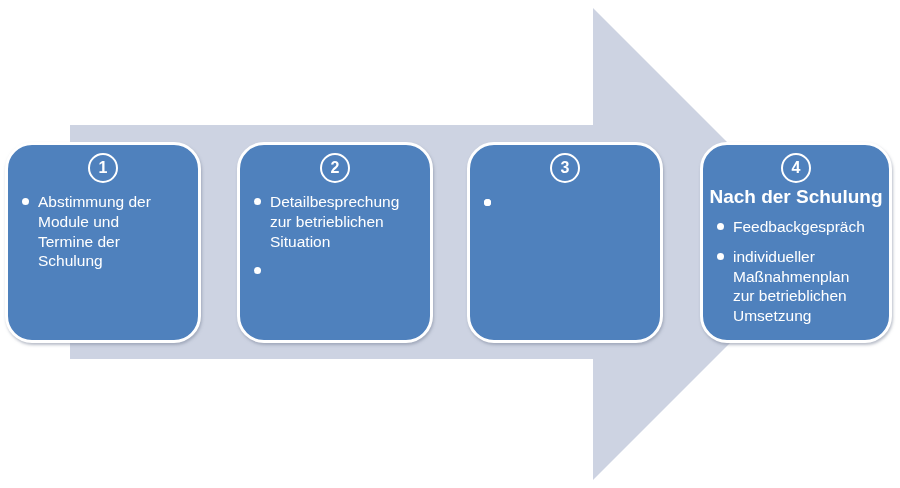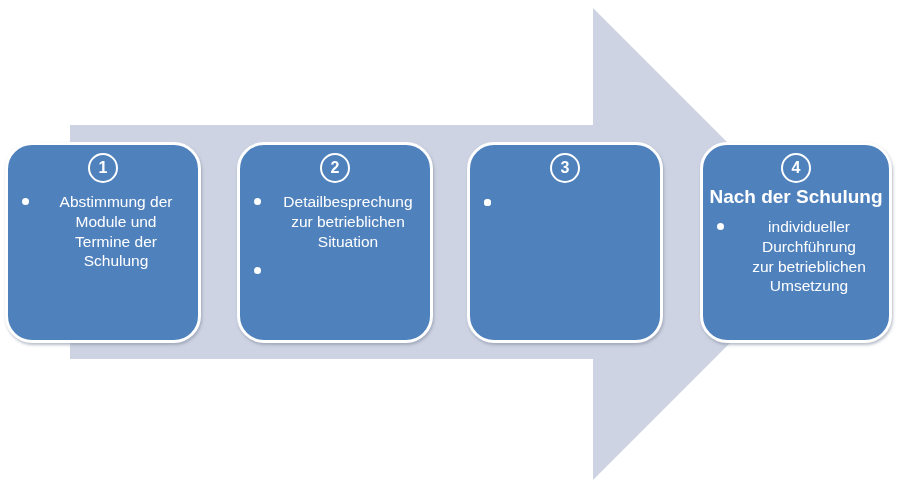--- a/index.html
+++ b/index.html
@@ -42,21 +42,21 @@
     display:inline-flex;align-items:center;justify-content:center;
     font-weight:bold;font-size:16px;line-height:1;
     color:var(--text);
   }
   .title{
     font-size:19px;font-weight:bold;
     margin:3px 0 0;white-space:nowrap;
     color:var(--text);
   }
   .bullets{
-    text-align:center;list-style:none;
+    text-align:left;list-style:none;
     margin:9px 0 0;padding:0 4px 0 13px;
   }
   .bullets li{
     position:relative;padding-left:17px;margin-bottom:10px;
     font-size:15.5px;line-height:1.28;
     white-space:pre-line;
   }
   .dot{
     position:absolute;left:1px;top:6px;
     width:7px;height:7px;border-radius:50%;
@@ -97,20 +97,21 @@
     <ul class="bullets">
       <li><span class="dot"></span></li>
       <li><span class="dot"></span></li>
     </ul>
   </div>
 
   <div class="step" id="step4">
     <span class="badge">4</span>
     <div class="title">Nach der Schulung</div>
     <ul class="bullets">
+      <li><span class="dot"></span><span>Feedbackgespräch</span></li>
       <li><span class="dot"></span><span>individueller
-Durchführung
+Maßnahmenplan
 zur betrieblichen
 Umsetzung</span></li>
     </ul>
   </div>
 
 </div>
 
 </body></html>

